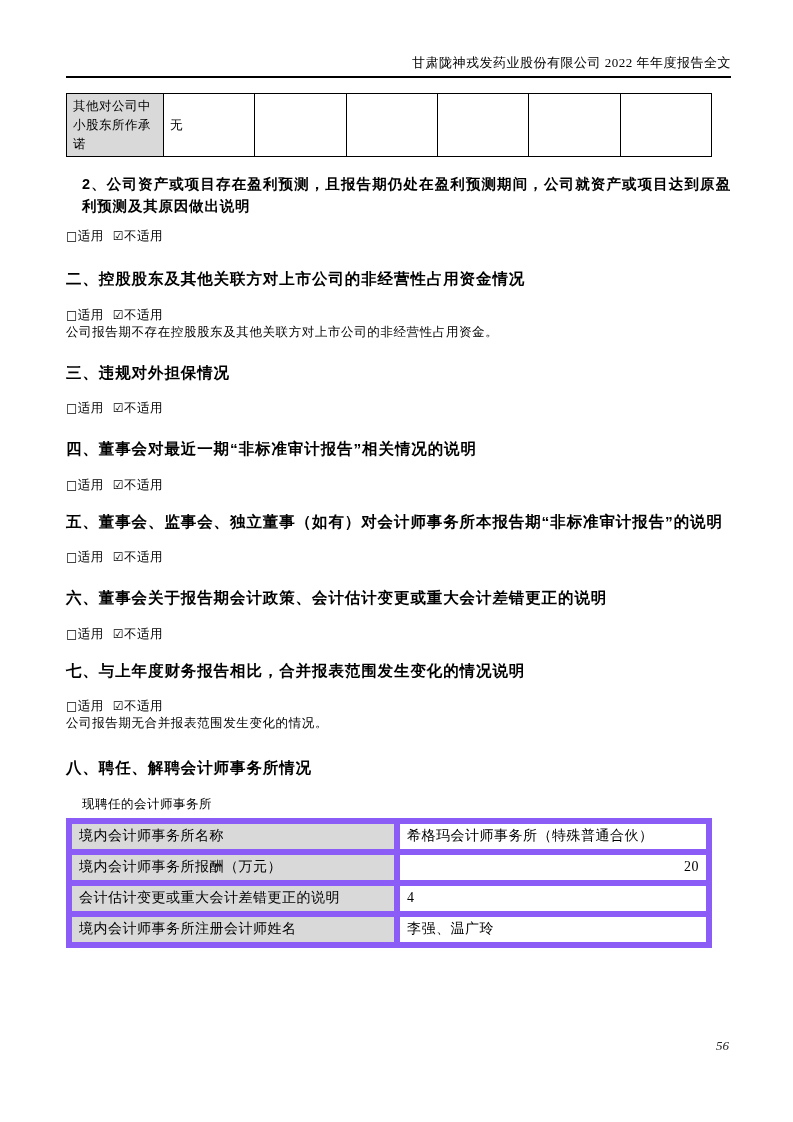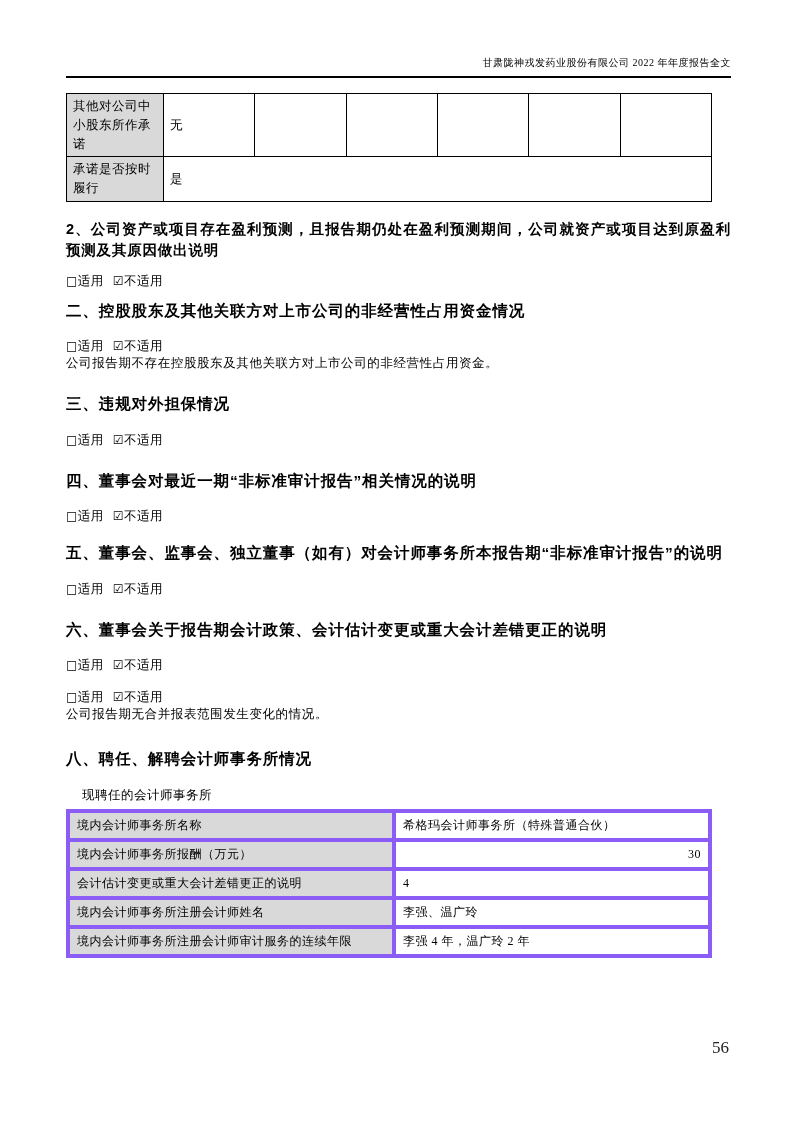--- a/index.html
+++ b/index.html
@@ -9,21 +9,21 @@
     background:#ffffff;
     box-sizing:border-box;
     padding:54px 62px 0 66px;
     font-family:"Liberation Serif","DejaVu Serif",serif;
     color:#000;
     overflow:hidden;
   }
   
   .header-title{
     text-align:right;
-    font-size:10px;
+    font-size:13px;
     letter-spacing:0.5px;
     line-height:17px;
   }
   .header-rule{
     border-bottom:2px solid #000;
     margin-top:5px;
   }
   
   table{border-collapse:collapse;padding-left:32px;}
   .commit-table{
@@ -53,21 +53,21 @@
     margin:22px 0 0 0;
     text-align:justify;
     text-align-last:left;
   }
   .sub-title{
     font-family:"Liberation Sans","DejaVu Sans",sans-serif;
     font-weight:bold;
     font-size:14.5px;
     letter-spacing:0.8px;
     line-height:21.5px;
-    margin:17px 0 0 0;
+    margin:17px 0 0 16px;
     text-align:justify;
     text-align-last:left;
   }
   
   .applicable{
     margin:16px 0 0 0;
     font-size:12.5px;
     letter-spacing:0.5px;
     line-height:16px;
   }
@@ -87,35 +87,36 @@
     font-size:12.5px;
     letter-spacing:0.5px;
   }
   
   .audit-table{
     width:646px;
     margin-top:5px;
     table-layout:fixed;
   }
   .audit-table td{
-    border:4px solid #8b5cf6;
-    font-size:12px;
+    border:6px solid #8b5cf6;
+    font-size:14px;
     padding:3px 7px;
     height:19px;
     vertical-align:middle;
     letter-spacing:0.5px;
   }
   .audit-table .lcol{width:308px;}
   .audit-table td.num{text-align:right;}
   .page-number{
     position:absolute;
     top:1038px;
     right:64px;
-    font-size:17px;
+    font-size:13px;
     color:#222;
+    font-style:italic;
   }
 </style>
 </head>
 <body>
 
 <div class="page">
 
   <div class="header-title">甘肃陇神戎发药业股份有限公司 2022 年年度报告全文</div>
   <div class="header-rule"></div>
 
@@ -123,36 +124,32 @@
     <tbody>
         <tr class="r1">
       <td class="label-cell c0">其他对公司中小股东所作承诺</td>
       <td>无</td>
       <td></td>
       <td></td>
       <td></td>
       <td></td>
       <td></td>
     </tr>
-    <tr class="r2">
-      <td class="label-cell c0">承诺是否按时履行</td>
-      <td colspan="6">是</td>
-    </tr>
   </tbody>
     </table>
 
   <section>
     <div class="sub-title">2、公司资产或项目存在盈利预测，且报告期仍处在盈利预测期间，公司就资产或项目达到原盈利预测及其原因做出说明</div>
     <div class="applicable" style="margin-top:11px;">
       <span class="cb">□</span><span>适用</span><span class="cb second">☑</span><span>不适用</span>
     </div>
   </section>
 
   <section>
-    <div class="sec-title" style="margin-top:11px;">二、控股股东及其他关联方对上市公司的非经营性占用资金情况</div>
+    <div class="sec-title" style="margin-top:24px;">二、控股股东及其他关联方对上市公司的非经营性占用资金情况</div>
     <div class="applicable">
       <span class="cb">□</span><span>适用</span><span class="cb second">☑</span><span>不适用</span>
     </div>
     <div class="note">公司报告期不存在控股股东及其他关联方对上市公司的非经营性占用资金。</div>
   </section>
 
   <section>
     <div class="sec-title">三、违规对外担保情况</div>
     <div class="applicable">
       <span class="cb">□</span><span>适用</span><span class="cb second">☑</span><span>不适用</span>
@@ -174,50 +171,47 @@
   </section>
 
   <section>
     <div class="sec-title">六、董事会关于报告期会计政策、会计估计变更或重大会计差错更正的说明</div>
     <div class="applicable">
       <span class="cb">□</span><span>适用</span><span class="cb second">☑</span><span>不适用</span>
     </div>
   </section>
 
   <section>
+    <div class="sec-title" style="margin-top:18px;">七、与上年度财务报告相比，合并报表范围发生变化的情况说明</div>
     <div class="applicable">
       <span class="cb">□</span><span>适用</span><span class="cb second">☑</span><span>不适用</span>
     </div>
     <div class="note">公司报告期无合并报表范围发生变化的情况。</div>
   </section>
 
   <section>
     <div class="sec-title" style="margin-top:26px;">八、聘任、解聘会计师事务所情况</div>
     <div class="intro">现聘任的会计师事务所</div>
 
     <table class="audit-table">
       <tbody>
           <tr>
         <td class="label-cell lcol">境内会计师事务所名称</td>
         <td>希格玛会计师事务所（特殊普通合伙）</td>
       </tr>
       <tr>
         <td class="label-cell lcol">境内会计师事务所报酬（万元）</td>
-        <td class="num">30</td>
+        <td class="num">20</td>
       </tr>
       <tr>
         <td class="label-cell lcol">会计估计变更或重大会计差错更正的说明</td>
         <td>4</td>
       </tr>
       <tr>
         <td class="label-cell lcol">境内会计师事务所注册会计师姓名</td>
         <td>李强、温广玲</td>
       </tr>
-      <tr>
-        <td class="label-cell lcol">境内会计师事务所注册会计师审计服务的连续年限</td>
-        <td>李强 4 年，温广玲 2 年</td>
-      </tr>
     </tbody>
       </table>
   </section>
 
   <div class="page-number">56</div>
 </div>
 
 </body></html>

